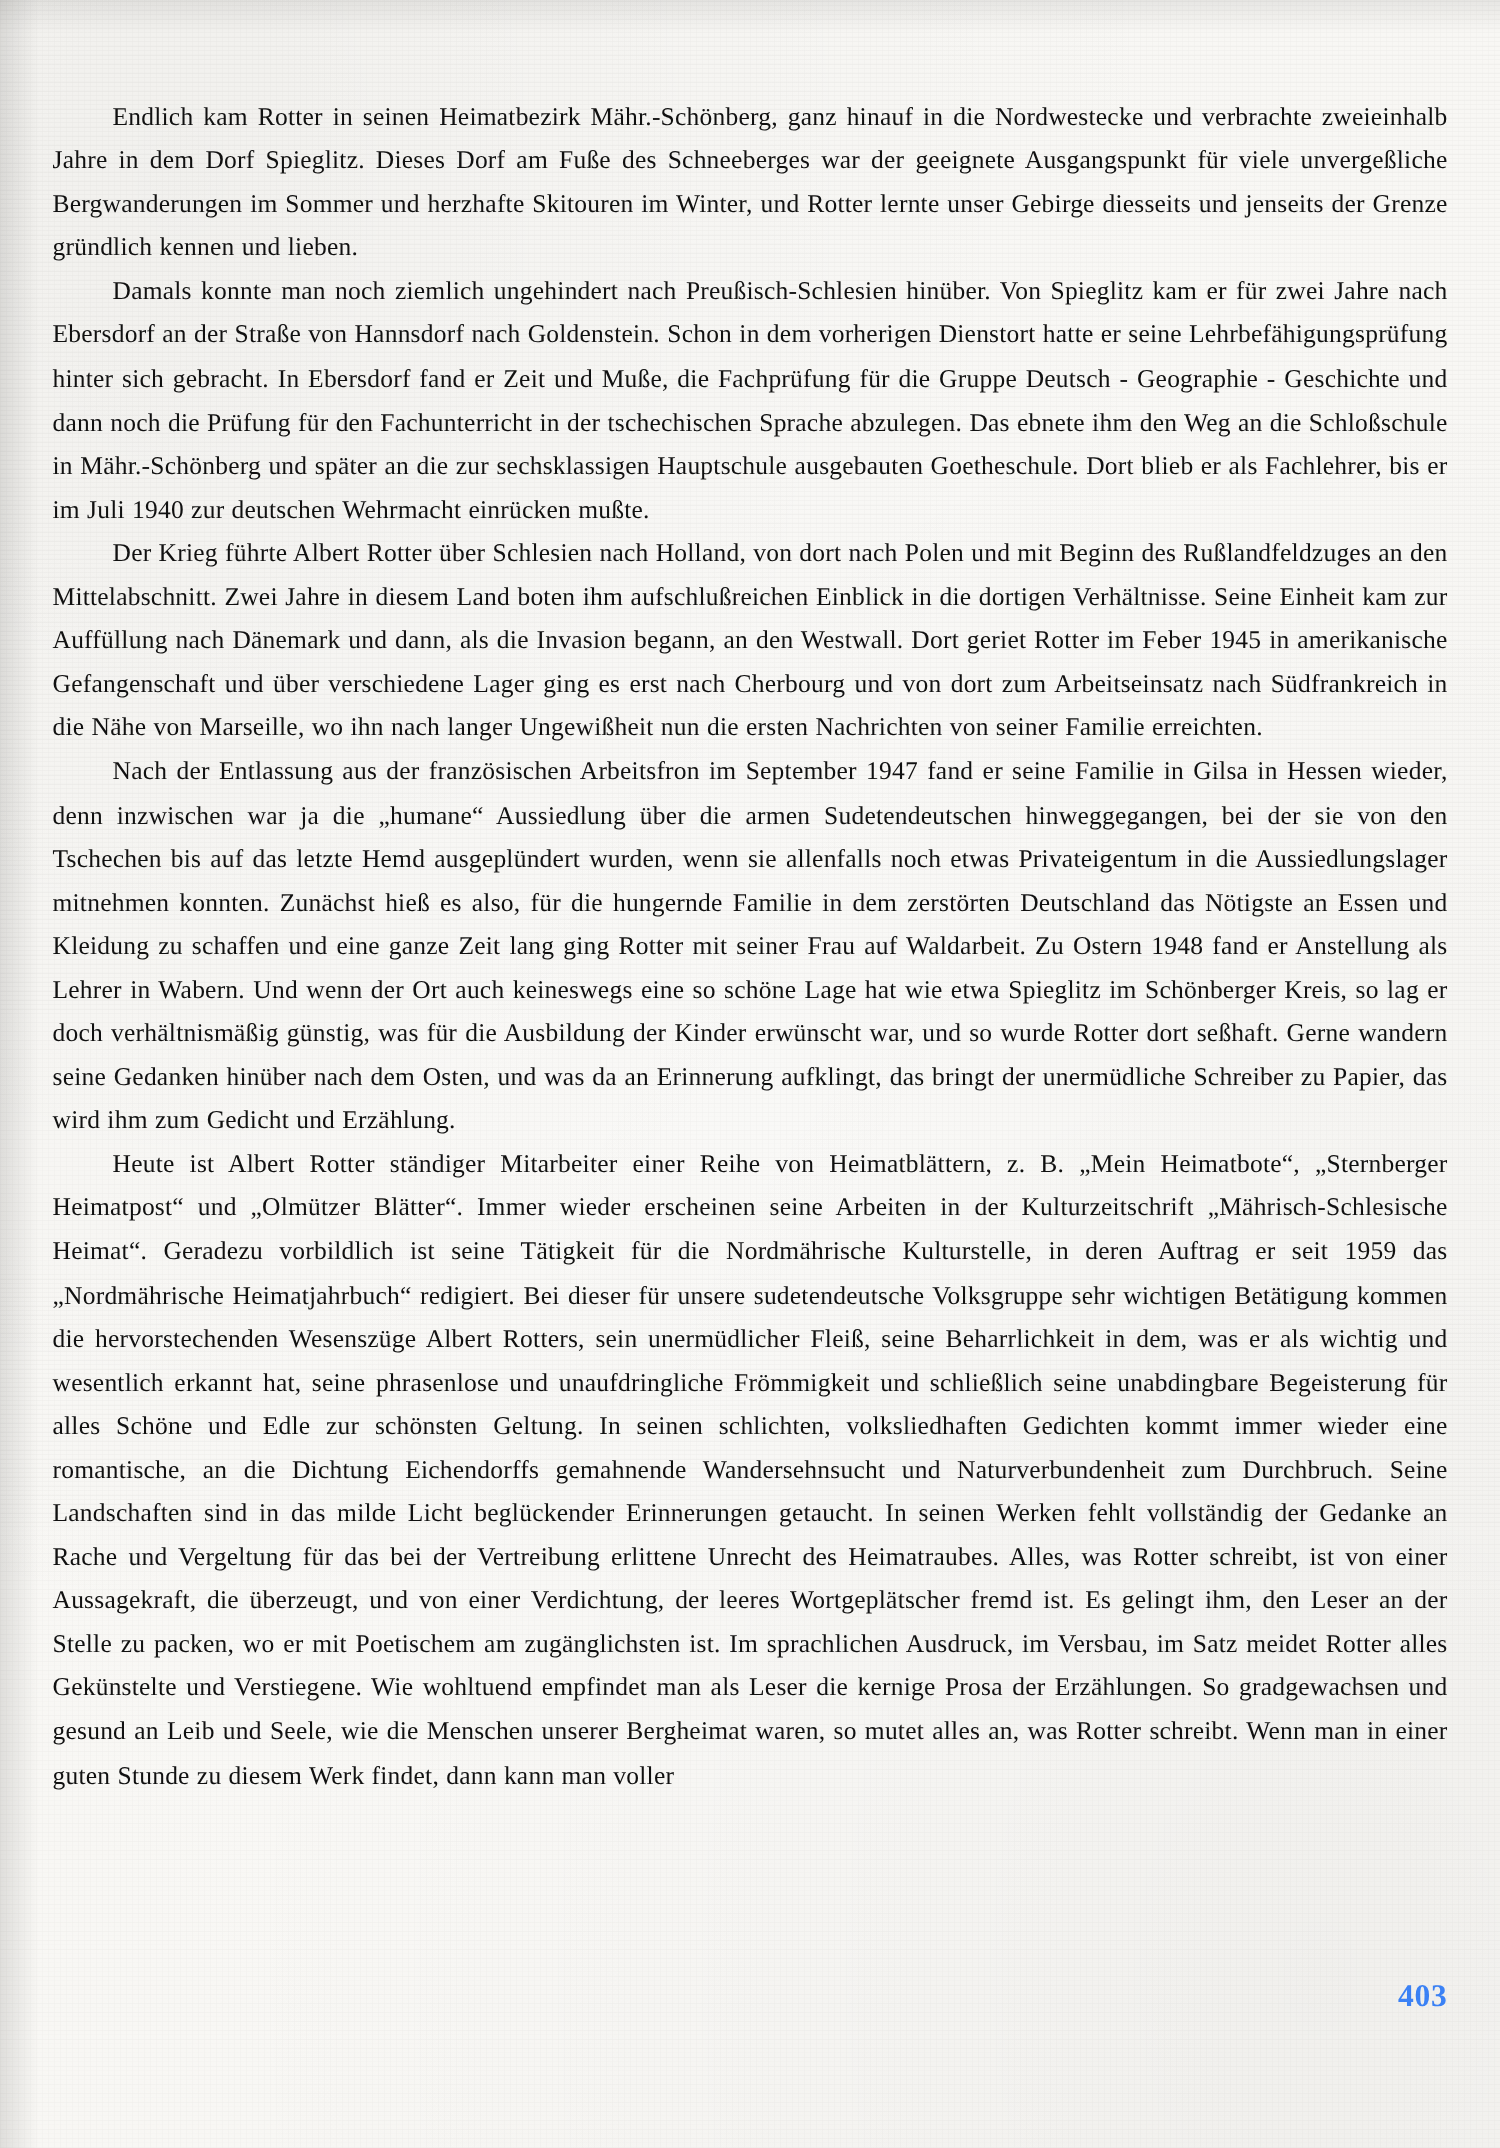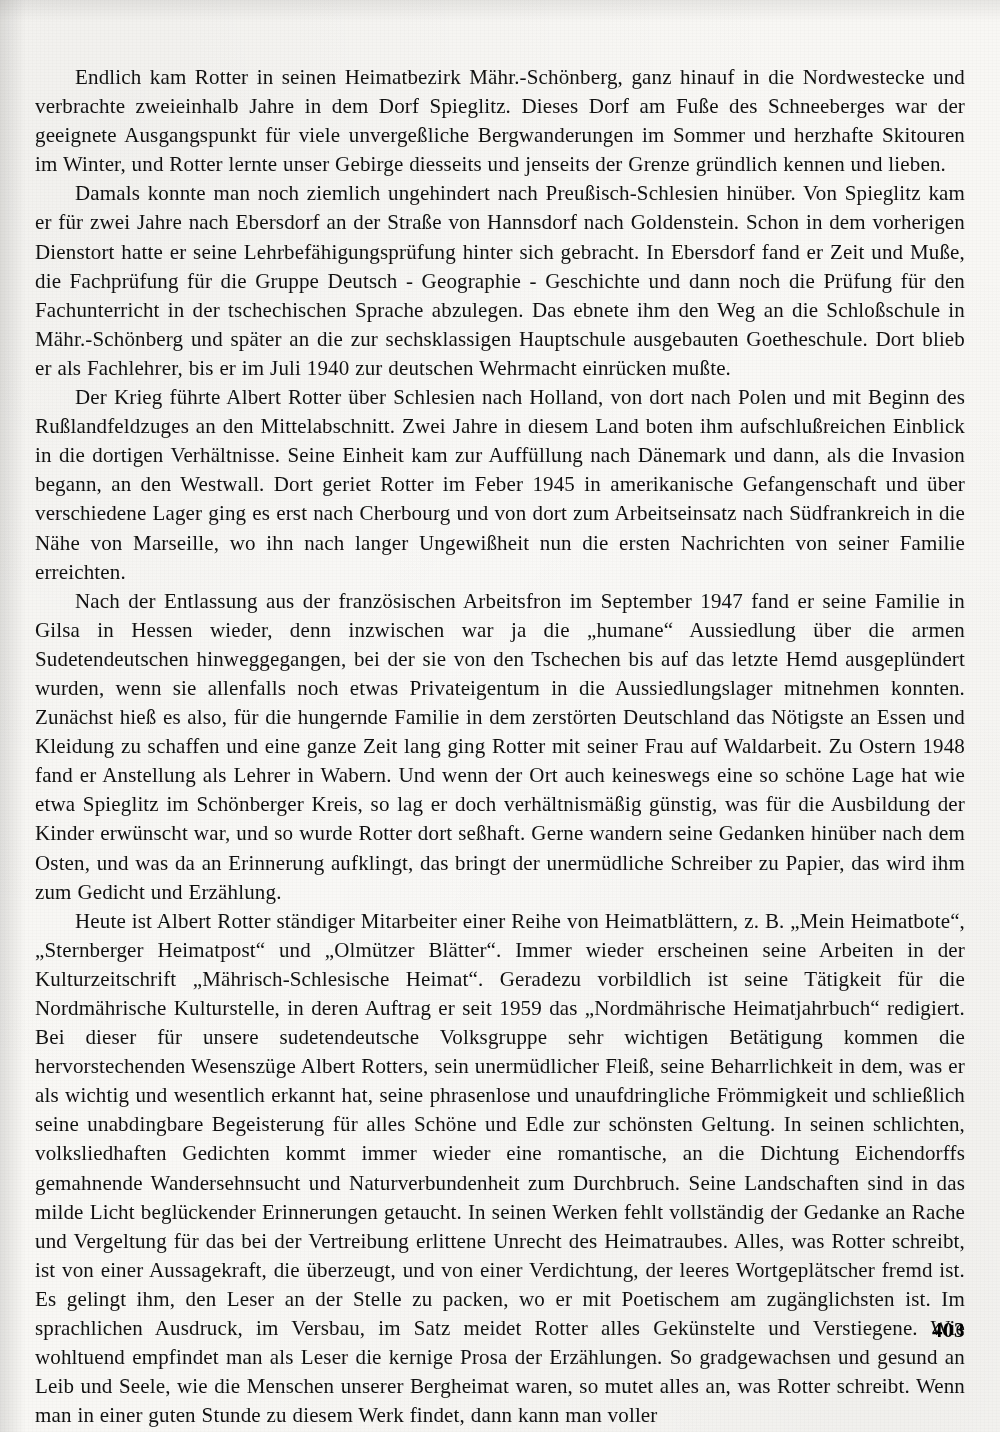--- a/index.html
+++ b/index.html
@@ -33,38 +33,38 @@
       radial-gradient(ellipse at 50% 50%, rgba(255,255,255,0.35), rgba(0,0,0,0.012) 80%);
     pointer-events: none;
   }
   .text-column {
     position: absolute;
     top: 63px;
     left: 35px;
     width: 930px;
     text-align: justify;
     text-justify: inter-word;
-    font-size: 21px;
+    font-size: 17px;
     line-height: 29.1px;
     letter-spacing: 0.15px;
     word-spacing: 0.4px;
     color: #111111;
   }
   .text-column p {
     margin: 0;
     text-indent: 40px;
   }
   .page-number {
     position: absolute;
     right: 35px;
     top: 1318px;
     font-size: 21px;
     font-weight: bold;
     letter-spacing: 0.5px;
-    color: #000000;
+    color: #3b82f6;
   }
   
   .grain {
     position: absolute;
     inset: 0;
     pointer-events: none;
     opacity: 0.055;
     background-image:
       repeating-linear-gradient(0deg, rgba(0,0,0,0.5) 0px, rgba(0,0,0,0) 1px, rgba(0,0,0,0) 3px),
       repeating-linear-gradient(90deg, rgba(0,0,0,0.4) 0px, rgba(0,0,0,0) 1px, rgba(0,0,0,0) 4px);

